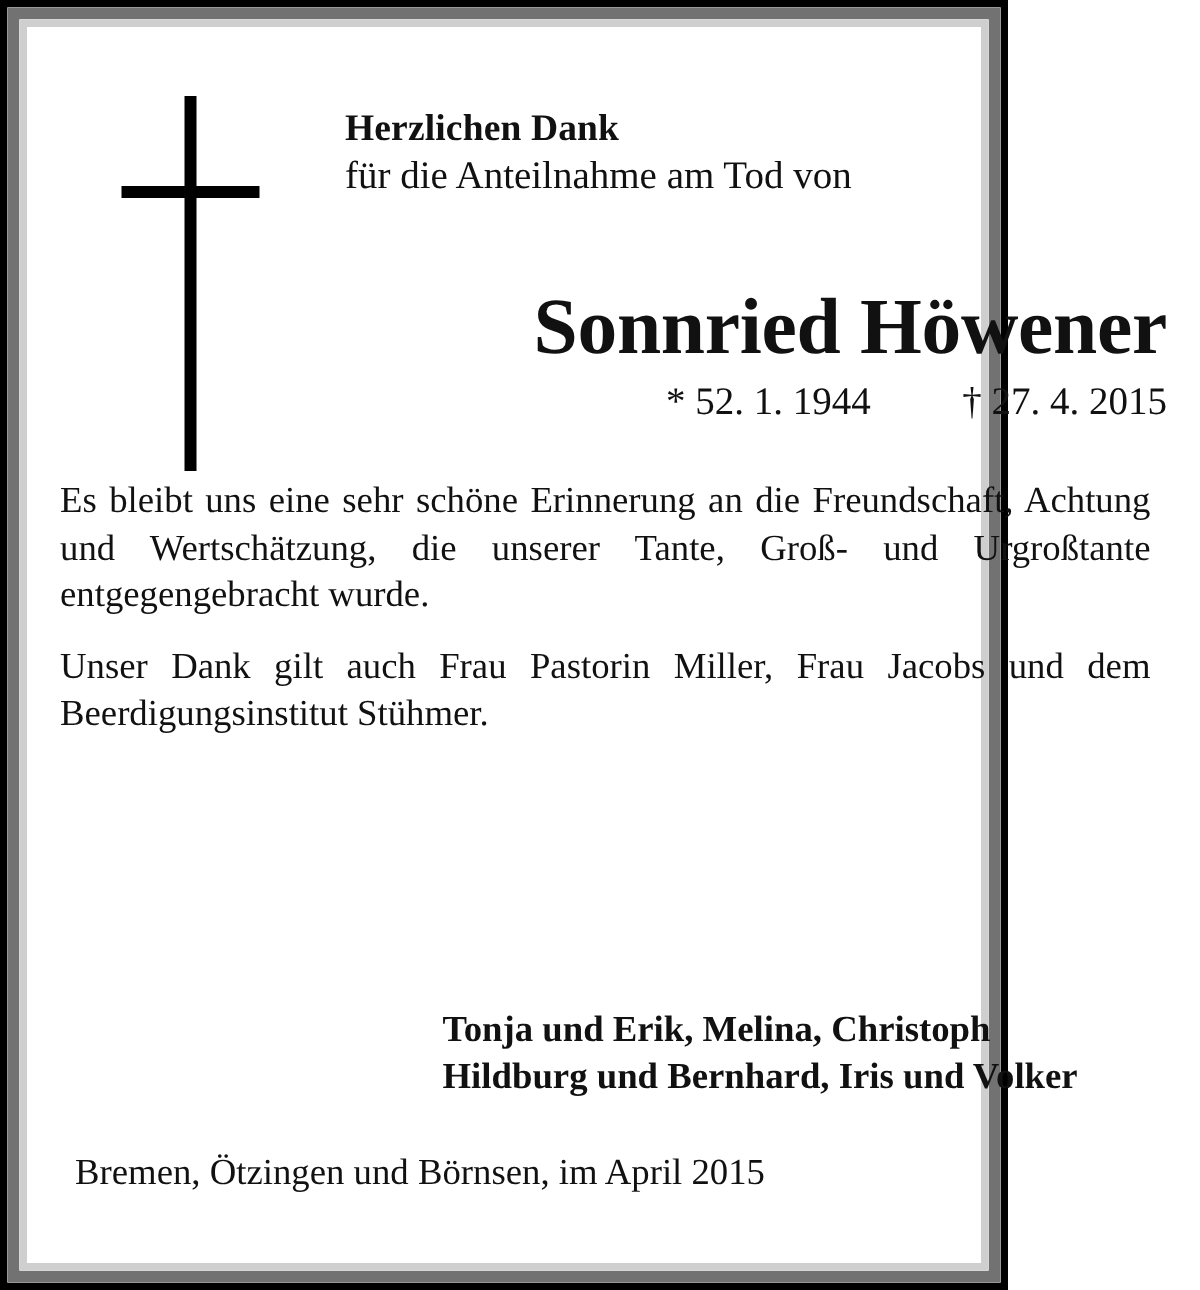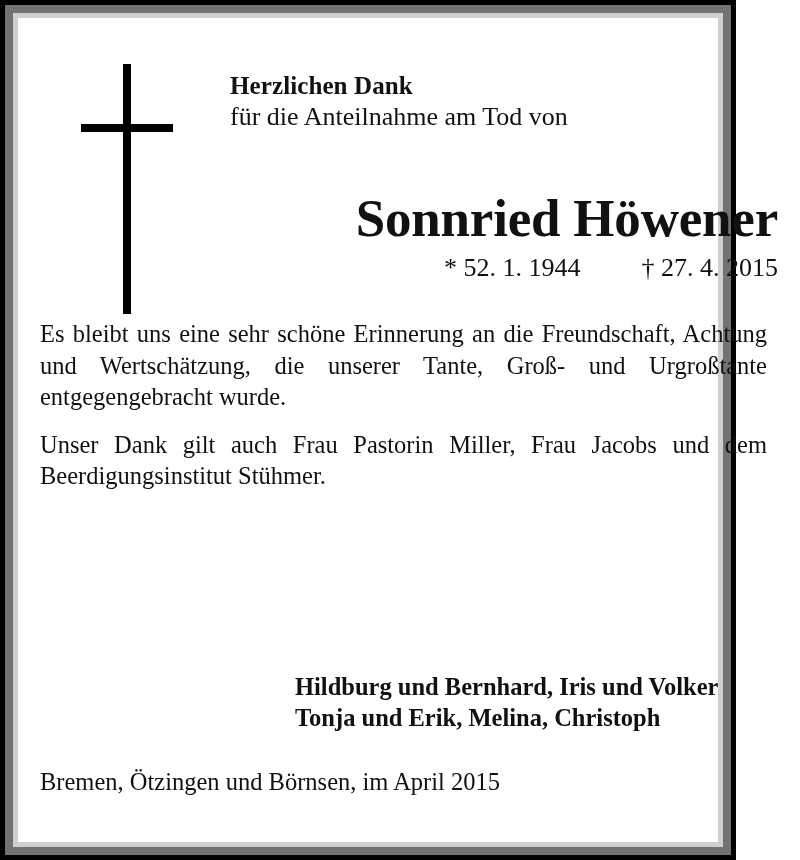--- a/index.html
+++ b/index.html
@@ -13,21 +13,21 @@
     height: 860px;
     font-family: "Liberation Serif", "DejaVu Serif", serif;
     color: #111111;
     overflow: hidden;
   }
 
   
   #notice {
     position: relative;
     box-sizing: border-box;
-    width: 736px;
+    width: 672px;
     height: 860px;
     background: #ffffff;
     border: 5px solid #000000;
     padding: 0;
   }
   #frame-gray {
     box-sizing: border-box;
     width: 100%;
     height: 100%;
     border: 8px solid #727272;
@@ -145,21 +145,21 @@
   #signature-block .sig-line {
     font-weight: bold;
     font-size: 24.5px;
     line-height: 31px;
     white-space: nowrap;
   }
 
   
   #place-line {
     position: absolute;
-    left: 22px;
+    left: 32px;
     top: 748px;
     width: 727px;
     font-size: 24.5px;
     line-height: 31px;
     white-space: nowrap;
   }
 </style>
 </head>
 <body style="color: rgb(17, 17, 17);">
 
@@ -188,22 +188,22 @@
             <span>27. 4. 2015</span>
           </div>
         </div>
 
         <div id="body-block">
           <p>Es bleibt uns eine sehr schöne Erinnerung an die Freundschaft, Achtung und Wertschätzung, die unserer Tante, Groß- und Urgroßtante entgegengebracht wurde.</p>
           <p>Unser Dank gilt auch Frau Pastorin Miller, Frau Jacobs und dem Beerdigungsinstitut Stühmer.</p>
         </div>
 
         <div id="signature-block">
+          <div class="sig-line">Tonja und Erik, Melina, Christoph</div>
           <div class="sig-line">Hildburg und Bernhard, Iris und Volker</div>
-          <div class="sig-line">Tonja und Erik, Melina, Christoph</div>
         </div>
 
         <div id="place-line">Bremen, Ötzingen und Börnsen, im April 2015</div>
 
       </div>
     </div>
   </div>
 </div>
 
 </body></html>

